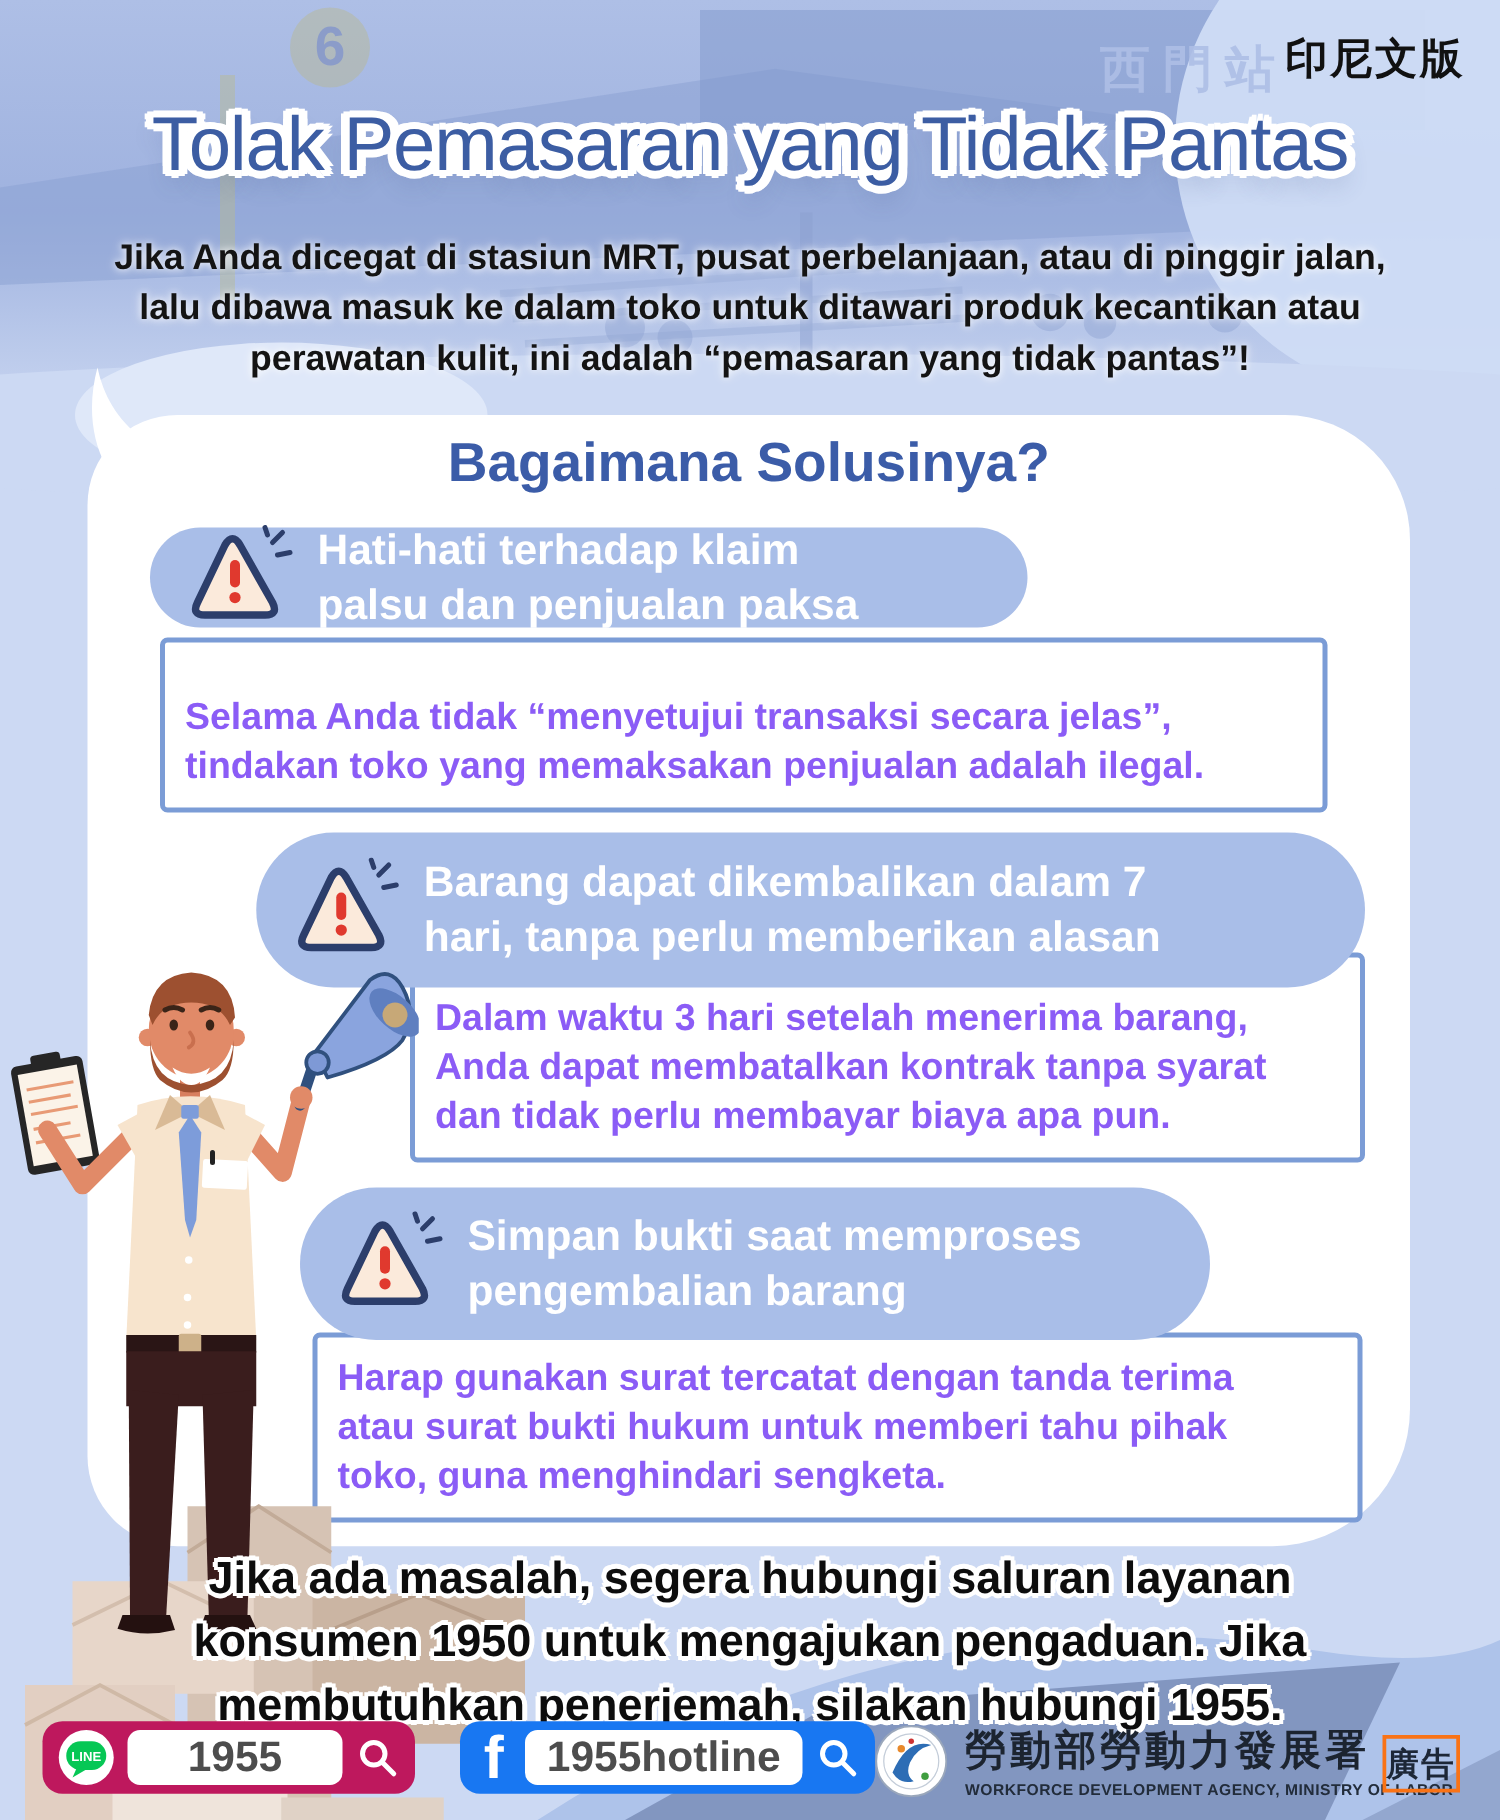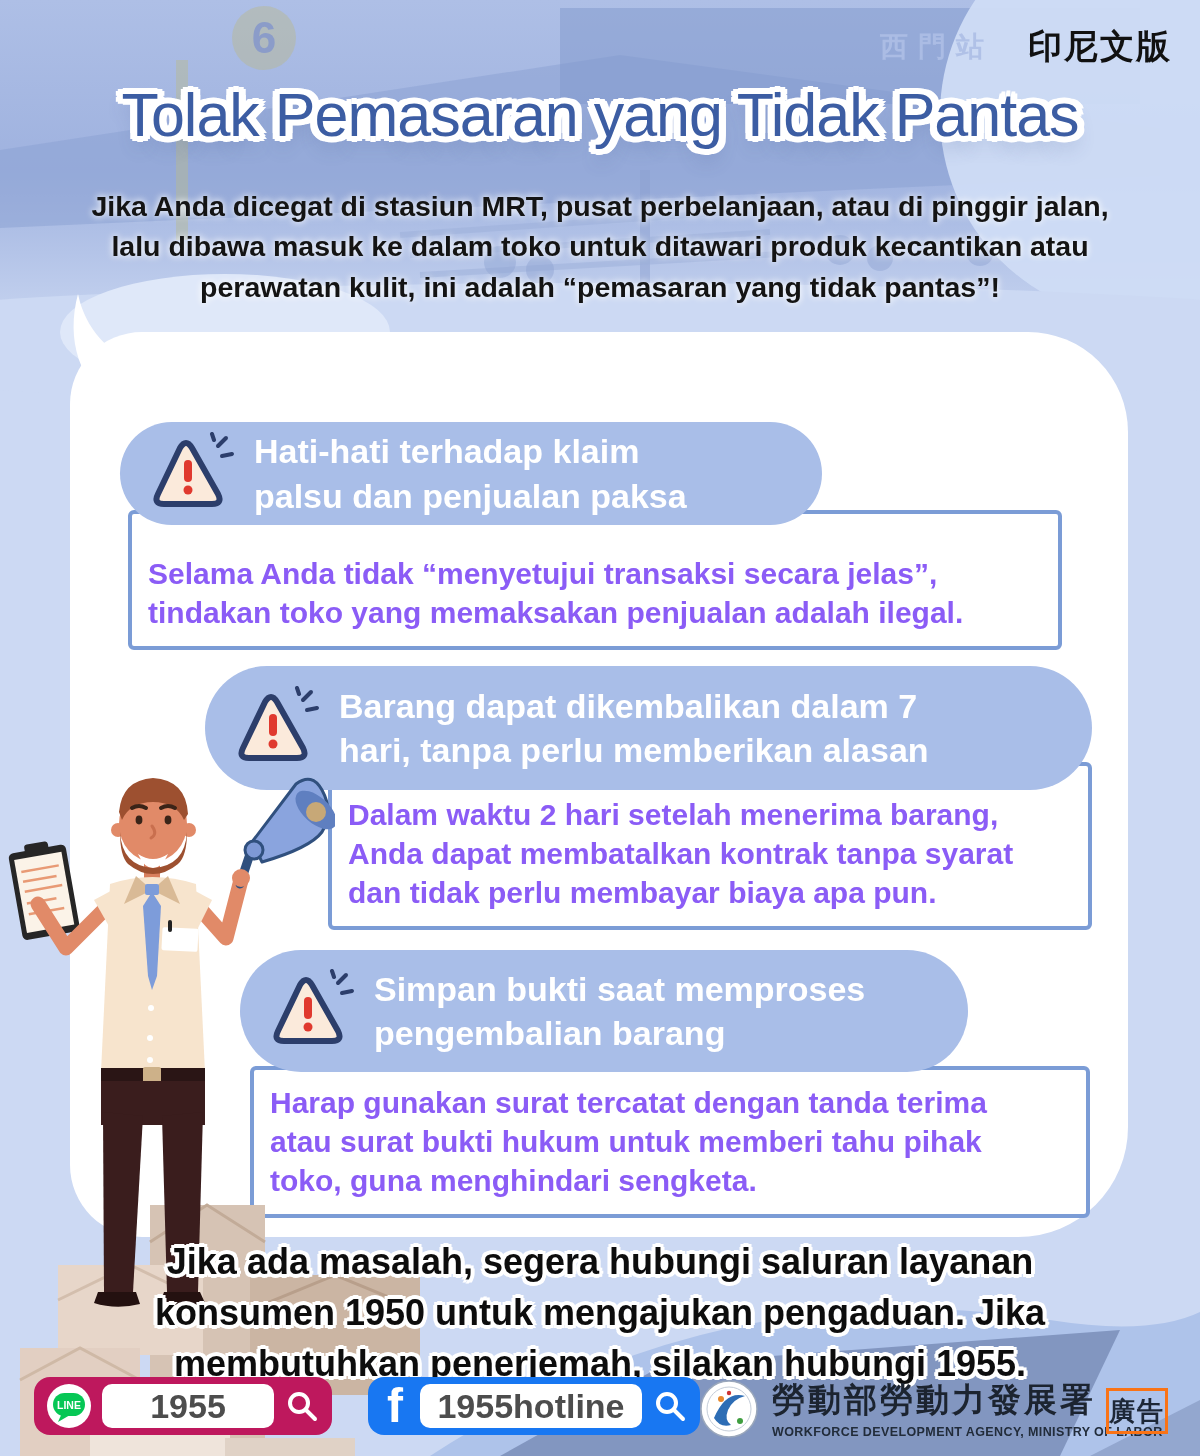--- a/index.html
+++ b/index.html
@@ -61,21 +61,21 @@
     color:#fff; font-weight:800; font-size:34px; line-height:1.3; white-space:pre-line;
   }
   .card-box{
     z-index:6; background:#fff; border:4px solid #7b9cd6; border-radius:6px;
     box-sizing:border-box; display:flex; align-items:flex-end;
   }
   .card-box-text{
     color:#8b5cf6; font-weight:800; font-size:30px; line-height:1.3;
     white-space:pre-line; padding:0 16px 14px 16px;
   }
-  .pill-1{ left:120px; top:422px;  width:702px; height:103px; }
+  .pill-1{ left:120px; top:422px;  width:702px; height:80px; }
   .box-1 { left:128px; top:510px;  width:934px; height:140px; }
   .pill-2{ left:205px; top:666px;  width:887px; height:124px; }
   .box-2 { left:328px; top:762px;  width:764px; height:168px; }
   .pill-3{ left:240px; top:950px;  width:728px; height:122px; }
   .box-3 { left:250px; top:1066px; width:840px; height:152px; }
 
   
   .bg-decor{ left:0; top:0; z-index:1; }
   .packages{ left:0; top:1180px; z-index:8; }
   .character{ left:0; top:750px; z-index:10; }
@@ -103,21 +103,21 @@
   .ad-box{
     left:1106px; top:1388px; width:62px; height:46px; z-index:30;
     border:3px solid #f97316; color:#1d2737; box-sizing:border-box;
     display:flex; align-items:center; justify-content:center;
     font-size:26px; font-weight:700; letter-spacing:2px;
     font-family:"DejaVu Sans", sans-serif;
   }
 
   
   .station-sign{
-    left:880px; top:28px; z-index:2; font-size:28px; font-weight:700;
+    left:880px; top:28px; z-index:2; font-size:40px; font-weight:700;
     color:#aebfe6; letter-spacing:10px; font-family:"DejaVu Sans", sans-serif; opacity:.9;
   }
   .station-number{
     left:232px; top:6px; z-index:2; width:64px; height:64px; border-radius:50%;
     background:rgba(185,185,143,.45); color:#8b9cc9; font-size:44px; font-weight:800;
     display:flex; align-items:center; justify-content:center;
   }
 </style>
 </head>
 <body>
@@ -174,20 +174,21 @@
   <h1 class="abs title" style="margin:0;">Tolak Pemasaran yang Tidak Pantas</h1>
   <div class="abs intro">Jika Anda dicegat di stasiun MRT, pusat perbelanjaan, atau di pinggir jalan,
 lalu dibawa masuk ke dalam toko untuk ditawari produk kecantikan atau
 perawatan kulit, ini adalah “pemasaran yang tidak pantas”!</div>
 
   <div class="abs bubble"></div>
   <svg class="abs bubble-tail" width="210" height="125" viewBox="0 0 210 125">
     <path d="M 30 8 C 40 55 78 90 175 100 L 72 120 C 30 100 18 52 30 8 Z" fill="#fff"></path>
   </svg>
 
+  <h2 class="abs solutions-heading" style="margin:0;">Bagaimana Solusinya?</h2>
 
   <div class="abs pill pill-1">
     <svg width="92" height="84" viewBox="0 0 92 84">
       <path d="M34 10 Q40 0 46 10 L72 56 Q77 66 66 66 L18 66 Q7 66 12 56 Z" transform="translate(2,6)" fill="#fbeadb" stroke="#2c3e6b" stroke-width="6" stroke-linejoin="round"></path>
       <g transform="translate(2,6)">
         <rect x="38" y="22" width="8" height="22" rx="4" fill="#e0392e"></rect>
         <circle cx="42" cy="52" r="4.5" fill="#e0392e"></circle>
       </g>
       <g stroke="#2c3e6b" stroke-width="4" stroke-linecap="round">
         <line x1="74" y1="14" x2="82" y2="6"></line>
@@ -213,21 +214,21 @@
       <g stroke="#2c3e6b" stroke-width="4" stroke-linecap="round">
         <line x1="74" y1="14" x2="82" y2="6"></line>
         <line x1="78" y1="24" x2="88" y2="22"></line>
         <line x1="70" y1="8" x2="68" y2="2"></line>
       </g>
     </svg>
     <div class="pill-text">Barang dapat dikembalikan dalam 7
 hari, tanpa perlu memberikan alasan</div>
   </div>
   <div class="abs card-box box-2">
-    <div class="card-box-text">Dalam waktu 2 hari setelah menerima barang,
+    <div class="card-box-text">Dalam waktu 3 hari setelah menerima barang,
 Anda dapat membatalkan kontrak tanpa syarat
 dan tidak perlu membayar biaya apa pun.</div>
   </div>
 
   <div class="abs pill pill-3">
     <svg width="92" height="84" viewBox="0 0 92 84">
       <path d="M34 10 Q40 0 46 10 L72 56 Q77 66 66 66 L18 66 Q7 66 12 56 Z" transform="translate(2,6)" fill="#fbeadb" stroke="#2c3e6b" stroke-width="6" stroke-linejoin="round"></path>
       <g transform="translate(2,6)">
         <rect x="38" y="22" width="8" height="22" rx="4" fill="#e0392e"></rect>
         <circle cx="42" cy="52" r="4.5" fill="#e0392e"></circle>

